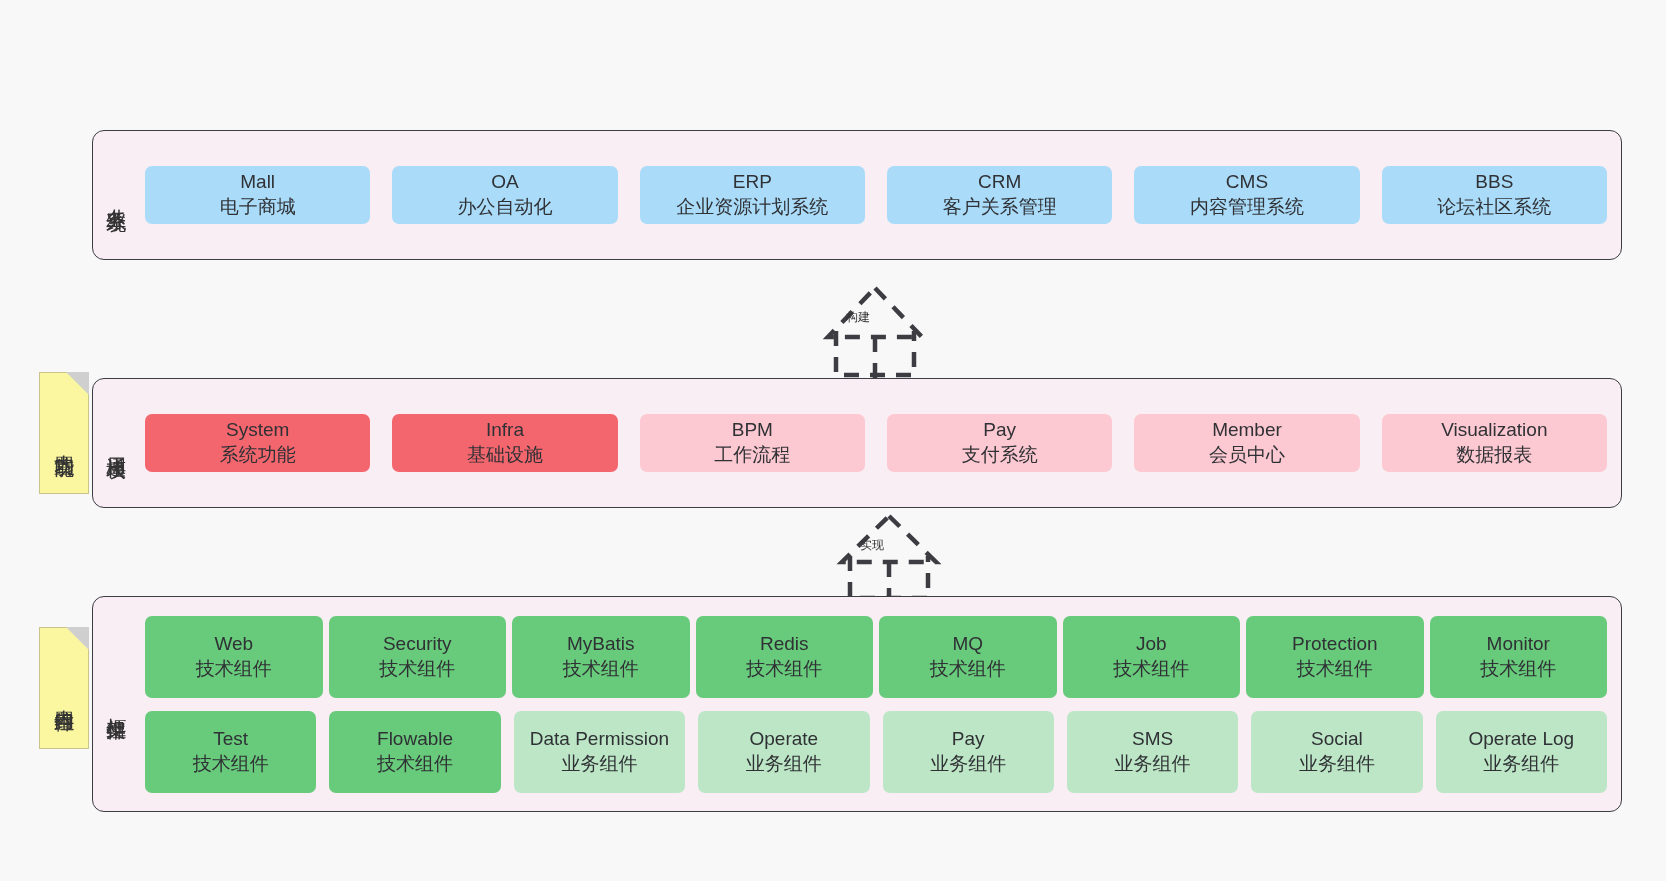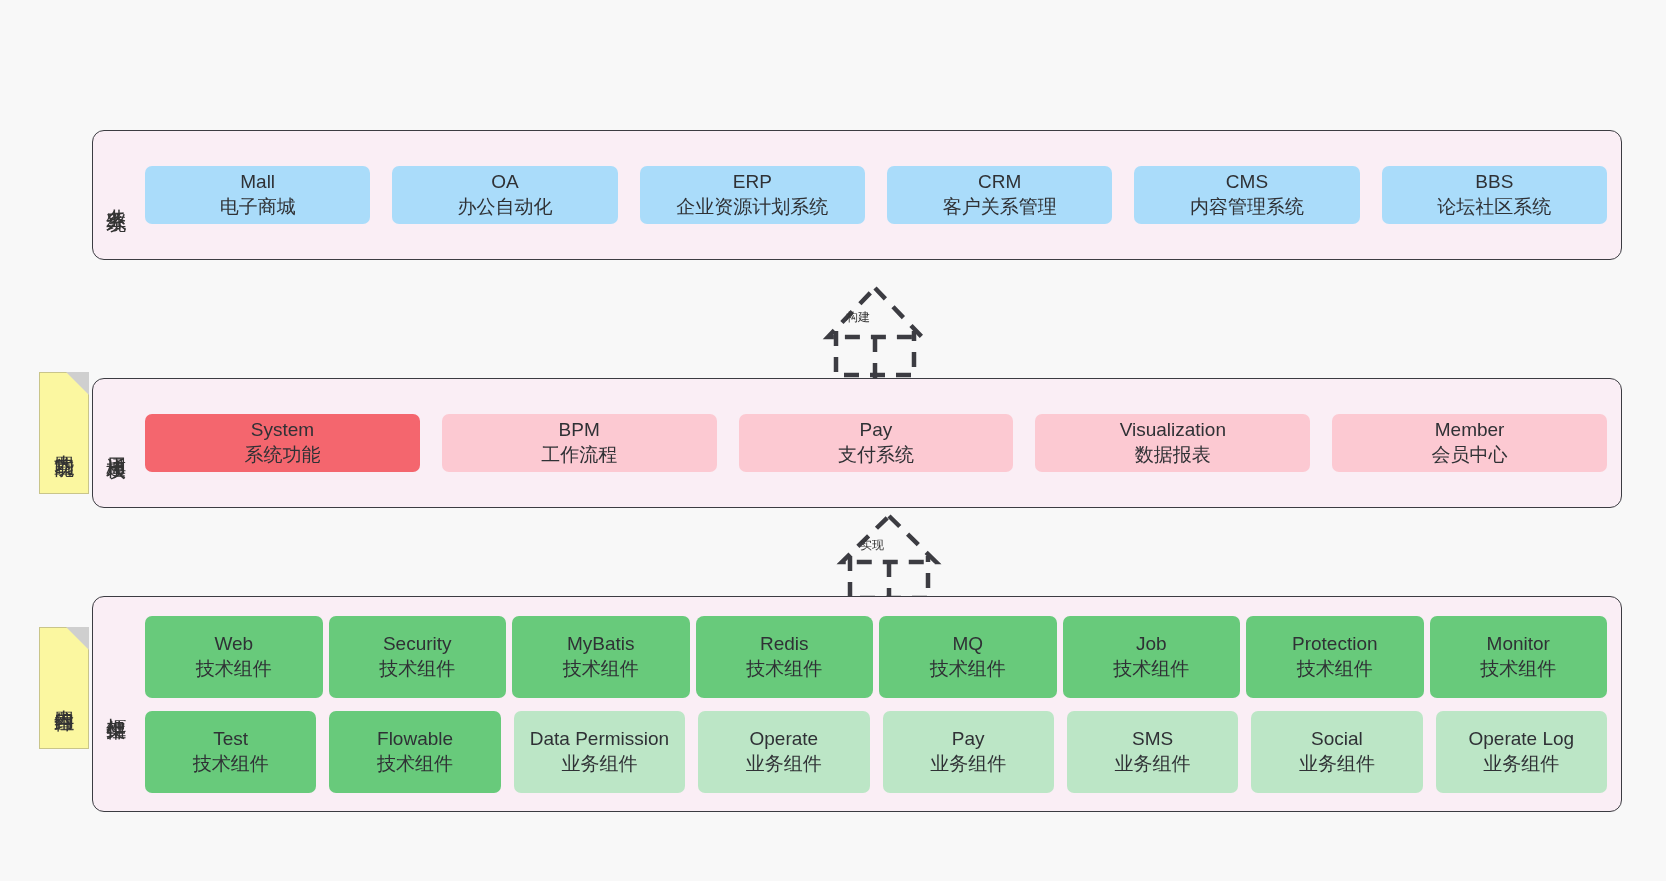--- a/index.html
+++ b/index.html
@@ -183,35 +183,39 @@
   </div>
 
   <div class="layer" style="left:92px; top:362px; width:1530px; height:130px;">
     <div class="layer-title">通用模块</div>
     <div class="layer-body">
       <div class="row">
         <div class="node red">
           <div class="n-title">System</div>
           <div class="n-sub">系统功能</div>
         </div>
+        <div class="node red">
+          <div class="n-title">Infra</div>
+          <div class="n-sub">基础设施</div>
+        </div>
         <div class="node pink">
           <div class="n-title">BPM</div>
           <div class="n-sub">工作流程</div>
         </div>
         <div class="node pink">
           <div class="n-title">Pay</div>
           <div class="n-sub">支付系统</div>
         </div>
         <div class="node pink">
+          <div class="n-title">Member</div>
+          <div class="n-sub">会员中心</div>
+        </div>
+        <div class="node pink">
           <div class="n-title">Visualization</div>
           <div class="n-sub">数据报表</div>
-        </div>
-        <div class="node pink">
-          <div class="n-title">Member</div>
-          <div class="n-sub">会员中心</div>
         </div>
       </div>
     </div>
   </div>
 
   <svg class="connector" style="left:814px; top:496px; width:150px; height:90px;" viewBox="0 0 150 90">
     <path d="M75 4 L122 50 L28 50 Z" fill="#f8f8f8" stroke="#3c3c42" stroke-width="4.5" stroke-dasharray="15,11" stroke-linejoin="miter"></path>
     <path d="M75 50 L75 90" fill="none" stroke="#3c3c42" stroke-width="4.5" stroke-dasharray="15,11"></path>
   </svg>
   <svg class="connector" style="left:846px; top:540px; width:86px; height:46px;" viewBox="0 0 86 46">
@@ -234,21 +238,21 @@
           <div class="n-sub">技术组件</div>
         </div>
         <div class="node green" style="height:82px;">
           <div class="n-title">Security</div>
           <div class="n-sub">技术组件</div>
         </div>
         <div class="node green" style="height:82px;">
           <div class="n-title">MyBatis</div>
           <div class="n-sub">技术组件</div>
         </div>
-        <div class="node green" style="height:82px;border-radius:8px;">
+        <div class="node green" style="height:82px;">
           <div class="n-title">Redis</div>
           <div class="n-sub">技术组件</div>
         </div>
         <div class="node green" style="height:82px;">
           <div class="n-title">MQ</div>
           <div class="n-sub">技术组件</div>
         </div>
         <div class="node green" style="height:82px;">
           <div class="n-title">Job</div>
           <div class="n-sub">技术组件</div>

